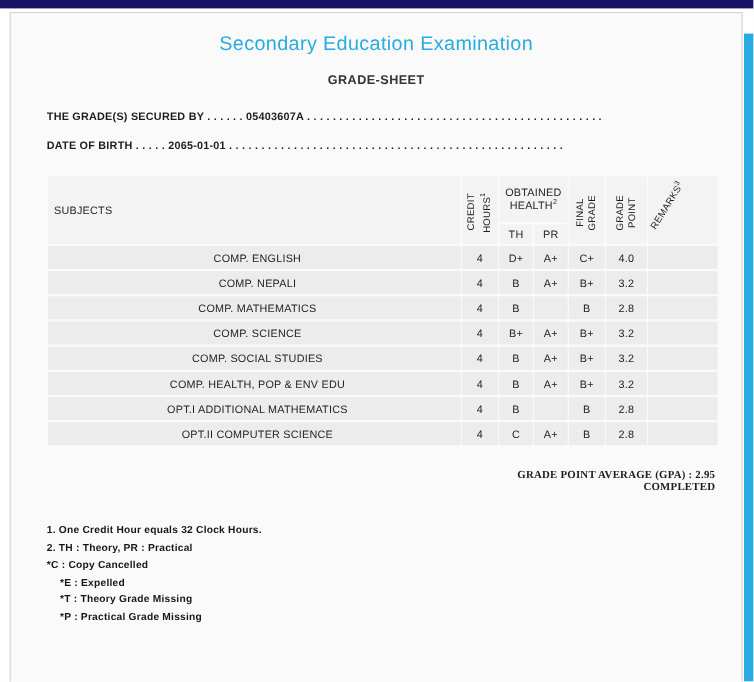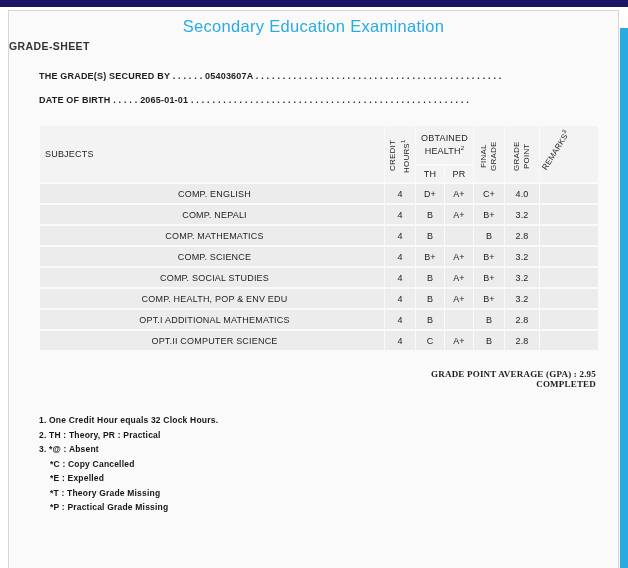--- a/index.html
+++ b/index.html
@@ -21,25 +21,25 @@
     width: 8px; height: 540px;
     background: #29abe2; z-index: 6;
   }
   .sheet {
     position: absolute; top: 10px; left: 8px;
     width: 611px; height: 610px;
     background: #fafafa;
     border: 1px solid #d6d6d6;
   }
   .title {
-    margin-top: 6px; text-align: center;
+    margin-top: 17px; text-align: center;
     color: #29abe2; font-size: 16.5px; letter-spacing: 0.3px;
   }
   .subtitle {
-    margin-top: 4px; 
+    margin-top: 14px; text-align: center;
     color: #333333; font-size: 10.5px; font-weight: bold; letter-spacing: 0.4px;
   }
   .info { margin: 13px 20px 0 30px; }
   .info-line {
     font-size: 9px; font-weight: bold; color: #1d1d1d;
     line-height: 23.5px; white-space: nowrap; overflow: hidden;
     letter-spacing: 0.2px;
   }
   table.grades {
     margin: 12px 0 0 30px;
@@ -233,20 +233,19 @@
 
   <div class="gpa-line">
     <span>GRADE POINT AVERAGE (GPA) :</span>
     <span>2.95</span>
   </div>
   <div class="status-line">COMPLETED</div>
 
   <div class="footnotes">
     <div class="fn">1. One Credit Hour equals 32 Clock Hours.</div>
     <div class="fn">2. TH : Theory, PR : Practical</div>
-    <div class="fn">3. *@ : Absent</div>
     <div class="fn">*C : Copy Cancelled</div>
     <div class="fn">*E : Expelled</div>
     <div class="fn">*T : Theory Grade Missing</div>
     <div class="fn">*P : Practical Grade Missing</div>
   </div>
 
 </div>
 
 </body></html>

